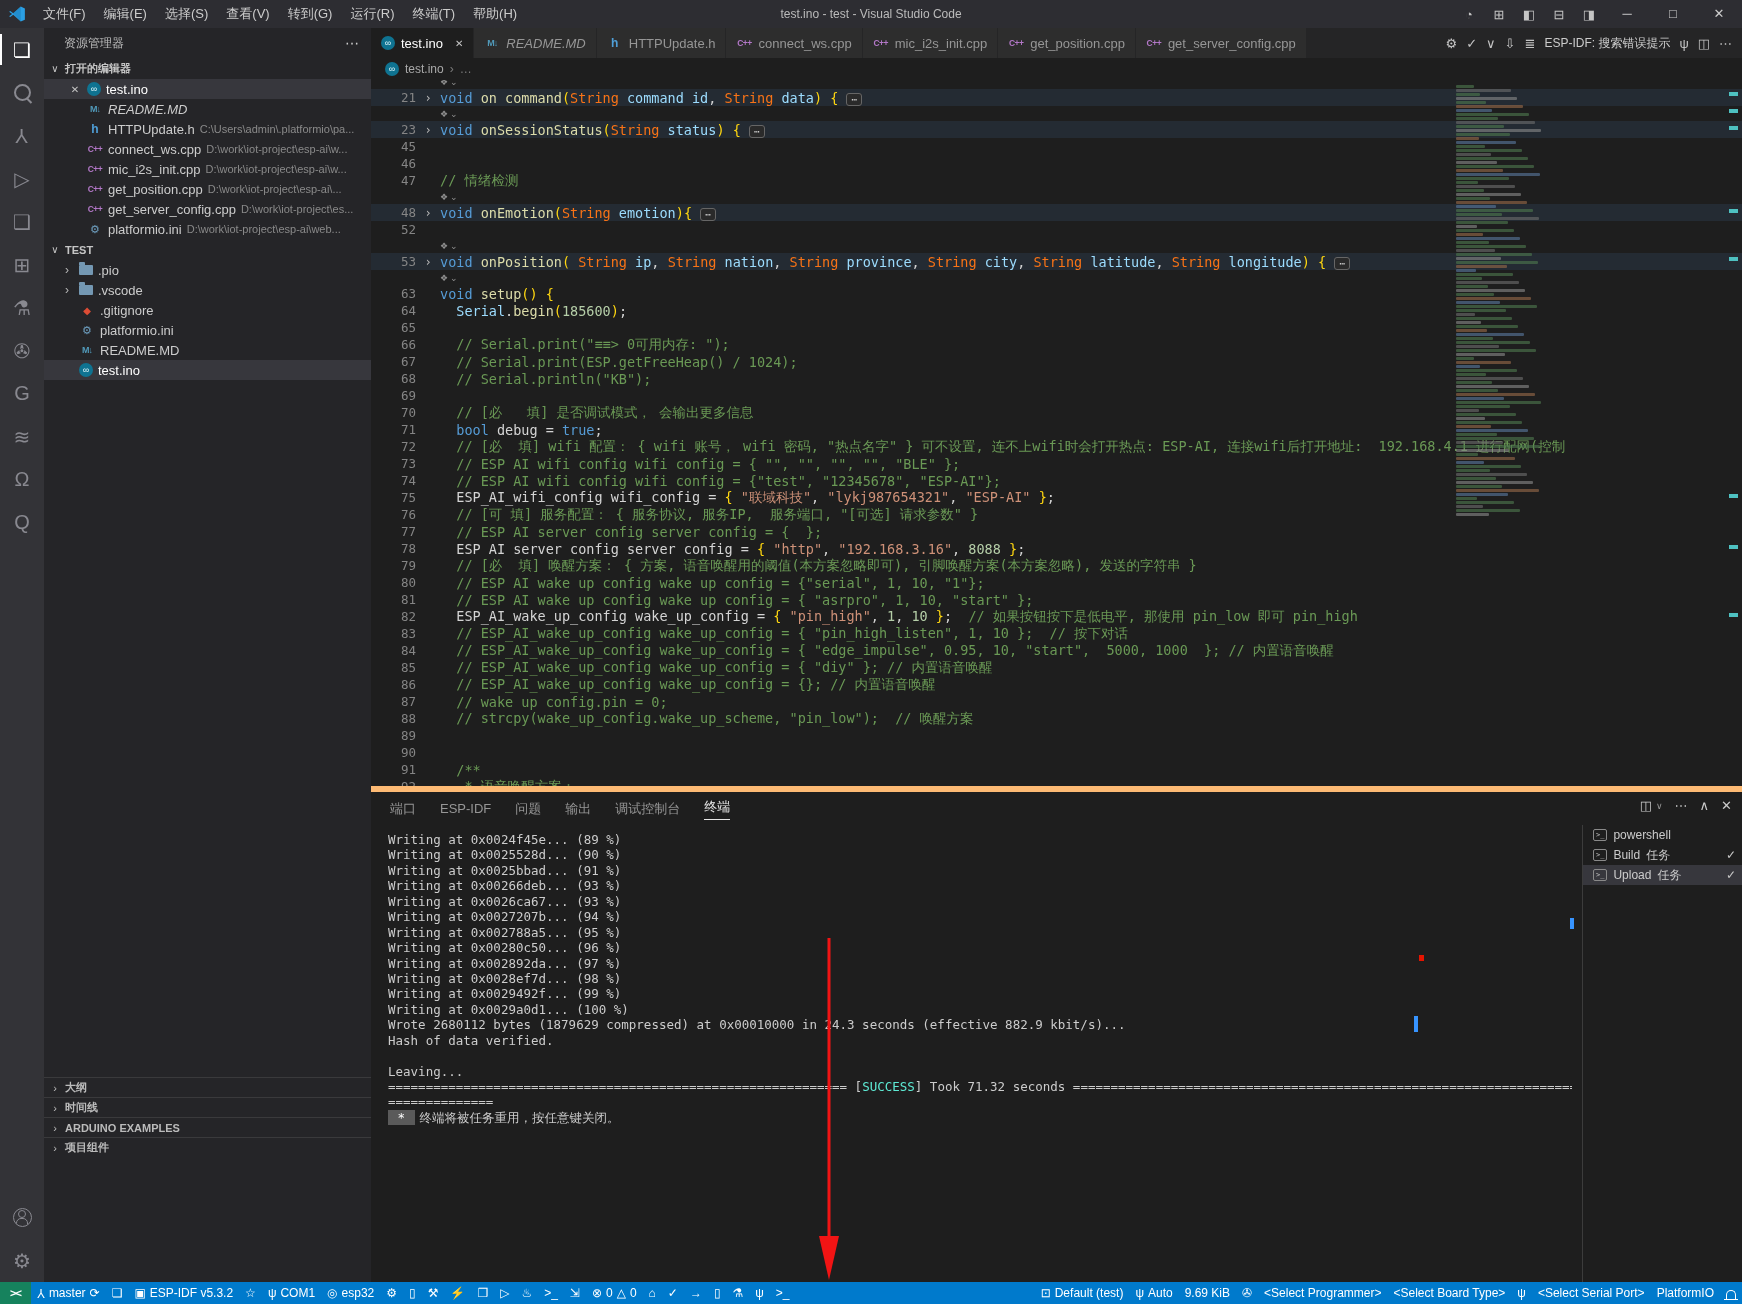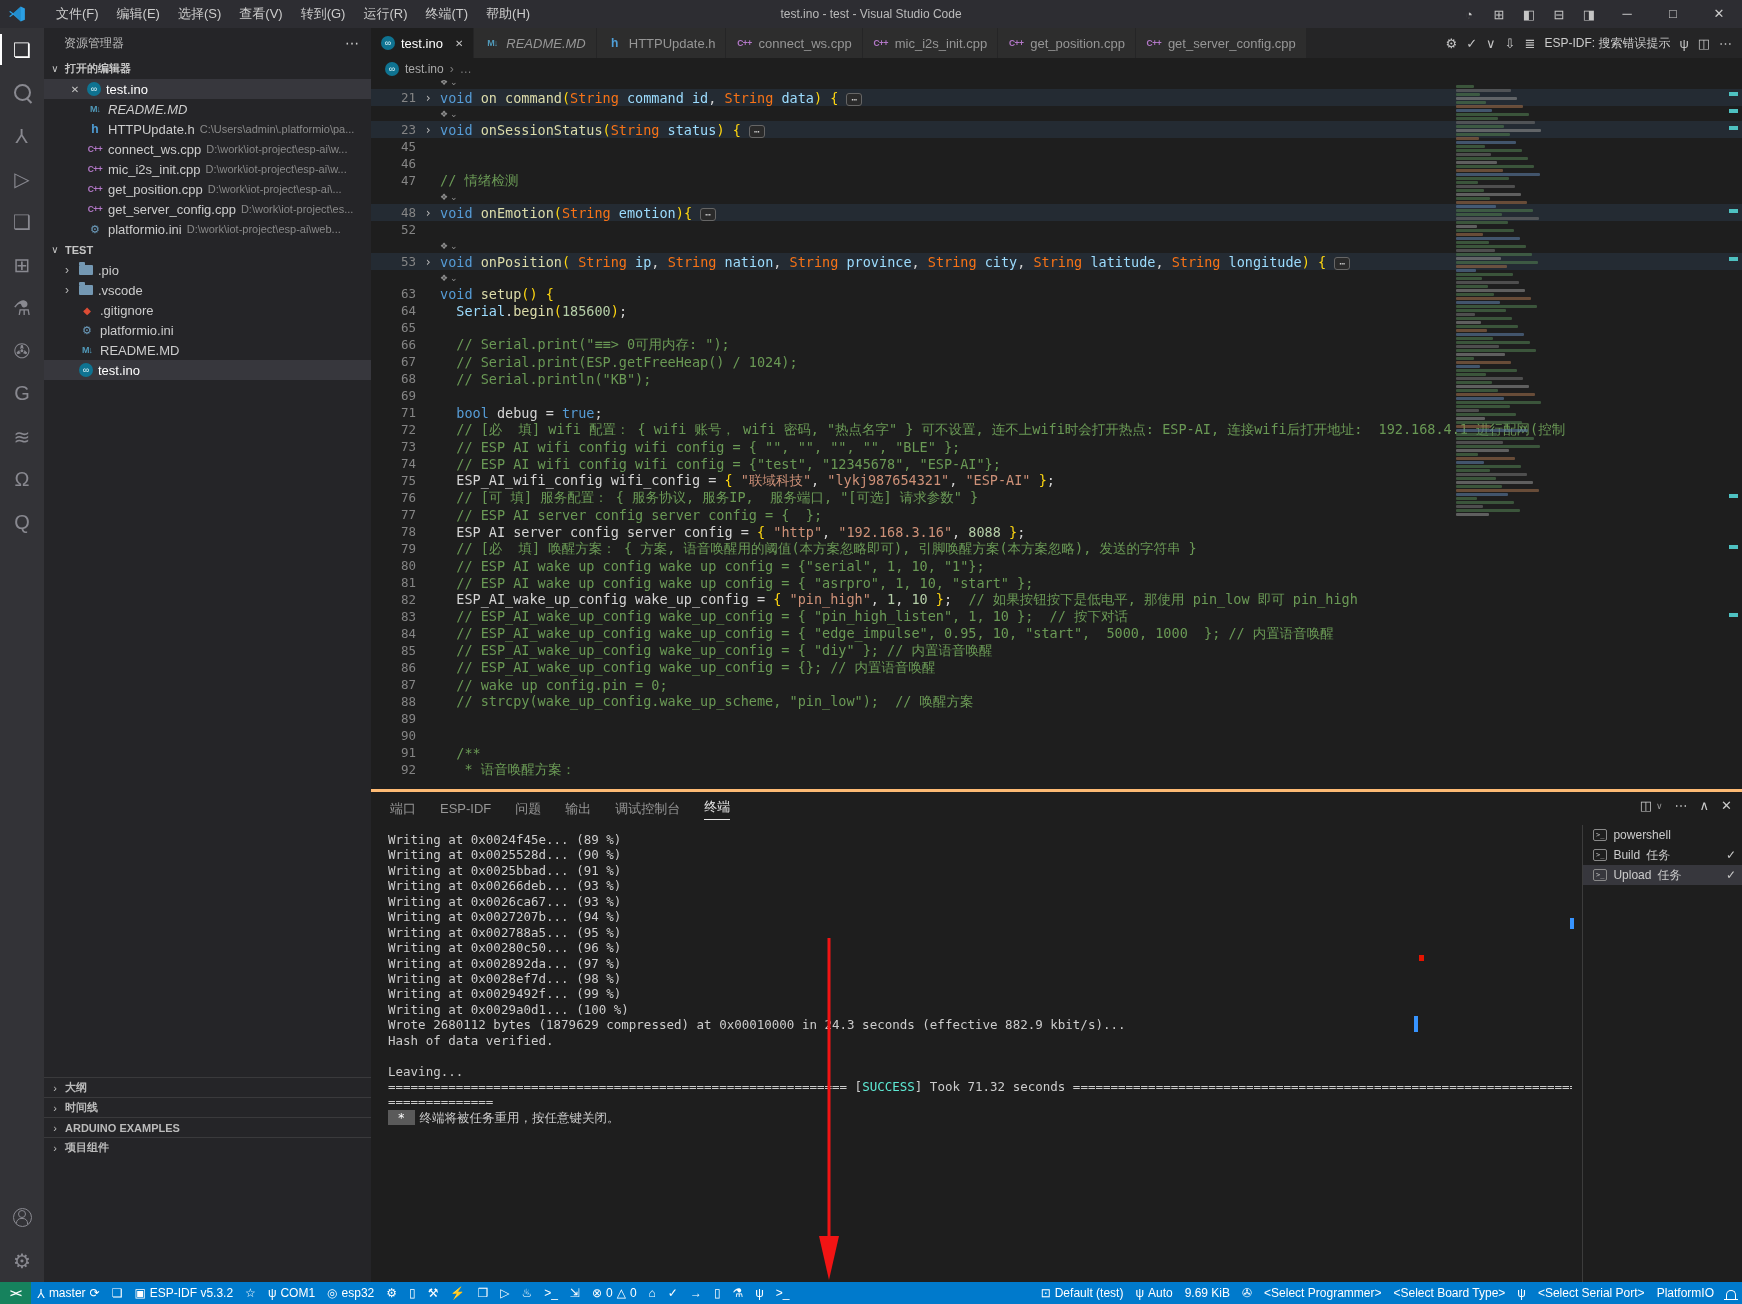--- a/index.html
+++ b/index.html
@@ -1,20 +1,20 @@
 <!DOCTYPE html>
 <html><head>
 <meta charset="utf-8">
 <style>
   html,body{margin:0;padding:0;}
   body{width:1742px;height:1304px;position:relative;overflow:hidden;background:#1e1e1e;
        font-family:"Liberation Sans",sans-serif;color:#cccccc;-webkit-font-smoothing:antialiased;}
   .flip{display:inline-block;transform:rotate(180deg);}
   
-  .titlebar{position:absolute;top:0;left:0;right:0;height:28px;background:#2d2d32;display:flex;align-items:center;z-index:10;gap:13px;}
+  .titlebar{position:absolute;top:0;left:0;right:0;height:28px;background:#2d2d32;display:flex;align-items:center;z-index:10;}
   .vsc-logo{width:18px;height:18px;margin:0 8px 0 8px;flex:none;}
   .menu-item{font-size:13px;color:#cccccc;padding:0 9px;line-height:28px;}
   .tb-title{position:absolute;left:0;right:0;text-align:center;font-size:12px;color:#bbbbbb;pointer-events:none;}
   .tb-right{margin-left:auto;display:flex;align-items:center;z-index:2;}
   .tb-ico{width:30px;text-align:center;font-size:13px;color:#c5c5c5;}
   .win-btn{width:46px;height:28px;text-align:center;line-height:28px;font-size:13px;color:#cccccc;}
   
   .activitybar{position:absolute;top:28px;left:0;width:44px;bottom:22px;background:#333337;display:flex;flex-direction:column;}
   .ab-item{height:43px;display:flex;align-items:center;justify-content:center;color:#898990;font-size:20px;position:relative;}
   .ab-item.active{color:#ffffff;}
@@ -70,21 +70,21 @@
   .gut2{width:24px;flex:none;text-align:center;color:#b8b8b8;font-size:12px;}
   .lc{flex:1;overflow:hidden;white-space:pre;}
   .tk-kw{color:#569cd6;}.tk-fn{color:#dcdcaa;}.tk-ty{color:#f97316;}.tk-pm{color:#9cdcfe;}
   .tk-pl{color:#d4d4d4;}.tk-cm{color:#6a9955;}.tk-st{color:#ce9178;}.tk-nu{color:#b5cea8;}
   .tk-br{color:#ffd710;}
   .tk-fd{border:1px solid #666;color:#cccccc;font-size:10px;padding:0 4px;margin-left:8px;border-radius:3px;background:#2a2a2a;line-height:12px;}
   .minimap{position:absolute;top:5px;left:1085px;width:90px;height:444px;overflow:hidden;}
   .mm-row{height:3px;margin-bottom:1px;border-radius:1px;opacity:.6;}
   .ov-mark{position:absolute;right:4px;width:9px;height:4px;background:#4ec1c1;}
   
-  .panel{position:absolute;left:0;right:0;bottom:0;height:490px;background:#1e1e1e;border-top:3px solid #fdba74;}
+  .panel{position:absolute;left:0;right:0;bottom:0;height:490px;background:#1e1e1e;border-top:6px solid #fdba74;}
   .panel-tabs{position:absolute;top:0;left:0;height:33px;display:flex;align-items:center;gap:24px;padding-left:19px;font-size:13px;color:#969696;}
   .ptab.active{color:#e7e7e7;border-bottom:1px solid #e7e7e7;padding-bottom:3px;}
   .panel-actions{position:absolute;top:6px;right:10px;display:flex;gap:12px;color:#cccccc;font-size:13px;align-items:center;}
   .panel-actions .sm{font-size:9px;margin-left:-8px;color:#999;}
   .terminal{position:absolute;top:40px;left:17px;right:170px;bottom:4px;font-family:"DejaVu Sans Mono",monospace;font-size:12.5px;color:#cccccc;overflow:hidden;}
   .term-line{height:15.45px;white-space:pre;}
   .tt-ok{color:#5eead4;}
   .tt-b{background:#5a5a5a;color:#ffffff;padding:0 2px;margin-right:5px;}
   .tasklist{position:absolute;top:33px;right:0;width:159px;bottom:0;border-left:1px solid #3c3c3c;}
   .task-row{display:flex;align-items:center;height:20px;gap:6px;padding:0 6px 0 10px;font-size:12px;color:#cccccc;white-space:nowrap;}
@@ -374,20 +374,21 @@
           <span>❖</span>
           <span>⌄</span>
         </div>
         <div class="code-line"><span class="ln">63</span><span class="gut2"></span><span class="lc"><span class="tk-kw">void </span><span class="tk-fn">setup</span><span class="tk-br">() {</span></span></div>
         <div class="code-line"><span class="ln">64</span><span class="gut2"></span><span class="lc"><span class="tk-pl">  </span><span class="tk-pm">Serial</span><span class="tk-pl">.</span><span class="tk-fn">begin</span><span class="tk-br">(</span><span class="tk-nu">185600</span><span class="tk-br">)</span><span class="tk-pl">;</span></span></div>
         <div class="code-line"><span class="ln">65</span><span class="gut2"></span><span class="lc"></span></div>
         <div class="code-line"><span class="ln">66</span><span class="gut2"></span><span class="lc"><span class="tk-pl">  </span><span class="tk-cm">// Serial.print("≡≡&gt; 0可用内存: ");</span></span></div>
         <div class="code-line"><span class="ln">67</span><span class="gut2"></span><span class="lc"><span class="tk-pl">  </span><span class="tk-cm">// Serial.print(ESP.getFreeHeap() / 1024);</span></span></div>
         <div class="code-line"><span class="ln">68</span><span class="gut2"></span><span class="lc"><span class="tk-pl">  </span><span class="tk-cm">// Serial.println("KB");</span></span></div>
         <div class="code-line"><span class="ln">69</span><span class="gut2"></span><span class="lc"></span></div>
+        <div class="code-line"><span class="ln">70</span><span class="gut2"></span><span class="lc"><span class="tk-pl">  </span><span class="tk-cm">// [必   填] 是否调试模式， 会输出更多信息</span></span></div>
         <div class="code-line"><span class="ln">71</span><span class="gut2"></span><span class="lc"><span class="tk-pl">  </span><span class="tk-kw">bool</span><span class="tk-pl"> debug = </span><span class="tk-kw">true</span><span class="tk-pl">;</span></span></div>
         <div class="code-line"><span class="ln">72</span><span class="gut2"></span><span class="lc"><span class="tk-pl">  </span><span class="tk-cm">// [必  填] wifi 配置： { wifi 账号， wifi 密码, "热点名字" } 可不设置, 连不上wifi时会打开热点: ESP-AI, 连接wifi后打开地址:  192.168.4.1 进行配网(控制</span></span></div>
         <div class="code-line"><span class="ln">73</span><span class="gut2"></span><span class="lc"><span class="tk-pl">  </span><span class="tk-cm">// ESP_AI_wifi_config wifi_config = { "", "", "", "", "BLE" };</span></span></div>
         <div class="code-line"><span class="ln">74</span><span class="gut2"></span><span class="lc"><span class="tk-pl">  </span><span class="tk-cm">// ESP_AI_wifi_config wifi_config = {"test", "12345678", "ESP-AI"};</span></span></div>
         <div class="code-line"><span class="ln">75</span><span class="gut2"></span><span class="lc"><span class="tk-pl">  ESP_AI_wifi_config wifi_config = </span><span class="tk-br">{ </span><span class="tk-st">"联域科技"</span><span class="tk-pl">, </span><span class="tk-st">"lykj987654321"</span><span class="tk-pl">, </span><span class="tk-st">"ESP-AI"</span><span class="tk-br"> }</span><span class="tk-pl">;</span></span></div>
         <div class="code-line"><span class="ln">76</span><span class="gut2"></span><span class="lc"><span class="tk-pl">  </span><span class="tk-cm">// [可 填] 服务配置： { 服务协议, 服务IP,  服务端口, "[可选] 请求参数" }</span></span></div>
         <div class="code-line"><span class="ln">77</span><span class="gut2"></span><span class="lc"><span class="tk-pl">  </span><span class="tk-cm">// ESP_AI_server_config server_config = {  };</span></span></div>
         <div class="code-line"><span class="ln">78</span><span class="gut2"></span><span class="lc"><span class="tk-pl">  ESP_AI_server_config server_config = </span><span class="tk-br">{ </span><span class="tk-st">"http"</span><span class="tk-pl">, </span><span class="tk-st">"192.168.3.16"</span><span class="tk-pl">, </span><span class="tk-nu">8088</span><span class="tk-br"> }</span><span class="tk-pl">;</span></span></div>
         <div class="code-line"><span class="ln">79</span><span class="gut2"></span><span class="lc"><span class="tk-pl">  </span><span class="tk-cm">// [必  填] 唤醒方案： { 方案, 语音唤醒用的阈值(本方案忽略即可), 引脚唤醒方案(本方案忽略), 发送的字符串 }</span></span></div>
         <div class="code-line"><span class="ln">80</span><span class="gut2"></span><span class="lc"><span class="tk-pl">  </span><span class="tk-cm">// ESP_AI_wake_up_config wake_up_config = {"serial", 1, 10, "1"};</span></span></div>

